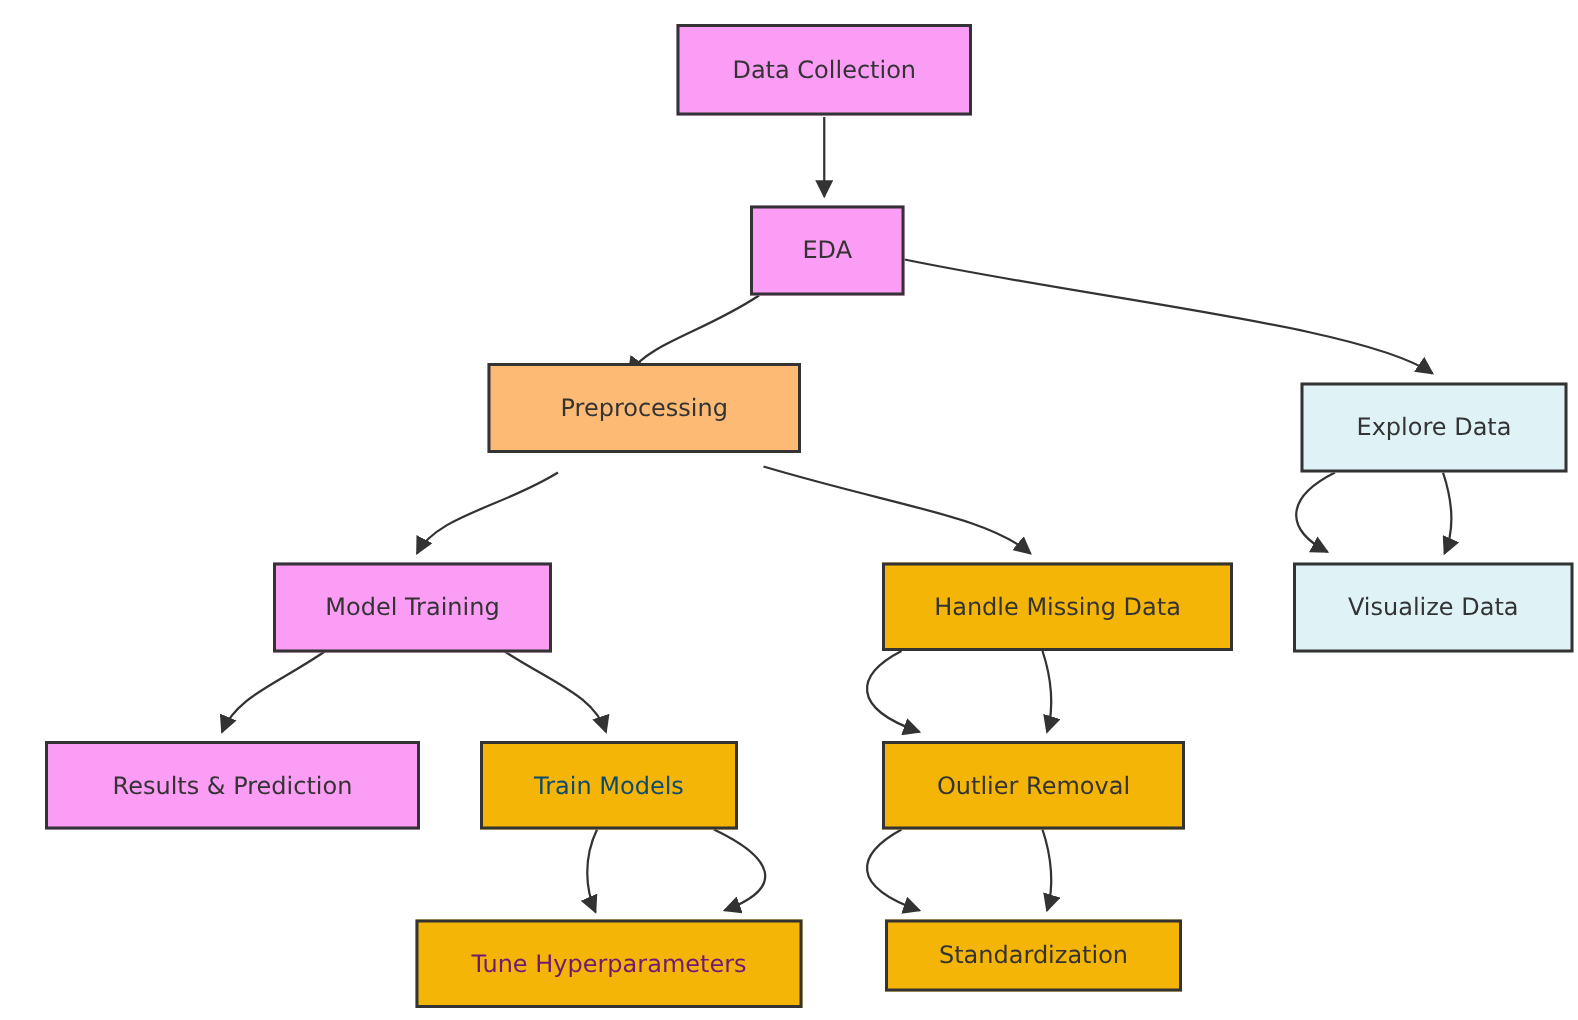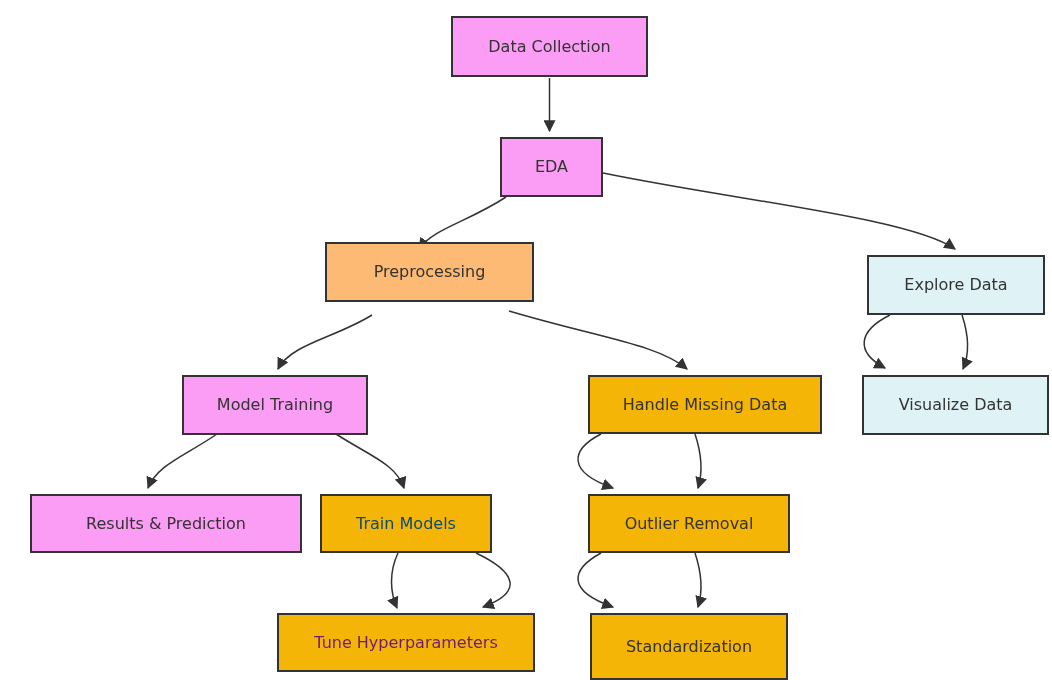--- a/index.html
+++ b/index.html
@@ -98,33 +98,33 @@
   </div>
 
   <div class="node" style="left: 182px; top: 375px; width: 186px; height: 60px; background: rgb(251, 156, 245); border-color: rgb(51, 51, 51); color: rgb(51, 51, 51);">
     <span class="node-label">Model Training</span>
   </div>
 
   <div class="node" style="left: 572px; top: 375px; width: 234px; height: 59px; background: rgb(244, 181, 6); border-color: rgb(51, 51, 51); color: rgb(51, 51, 51); margin-left: 16px;">
     <span class="node-label">Handle Missing Data</span>
   </div>
 
-  <div class="node" style="left: 30px; top: 494px; width: 272px; height: 59px; background: rgb(251, 156, 245); border-color: rgb(51, 51, 51); color: rgb(51, 51, 51);">
+  <div class="node" style="left: 30px; top: 494px; width: 250px; height: 59px; background: rgb(251, 156, 245); border-color: rgb(51, 51, 51); color: rgb(51, 51, 51);">
     <span class="node-label">Results &amp; Prediction</span>
   </div>
 
   <div class="node" style="left: 320px; top: 494px; width: 172px; height: 59px; background: rgb(244, 181, 6); border-color: rgb(51, 51, 51); color: #0c4a6e;">
     <span class="node-label">Train Models</span>
   </div>
 
   <div class="node" style="left: 588px; top: 494px; width: 202px; height: 59px; background: rgb(244, 181, 6); border-color: rgb(51, 51, 51); color: rgb(51, 51, 51);">
     <span class="node-label">Outlier Removal</span>
   </div>
 
   <div class="node" style="left: 277px; top: 613px; width: 258px; height: 59px; background: rgb(244, 181, 6); border-color: rgb(51, 51, 51); color: #701a75;">
     <span class="node-label">Tune Hyperparameters</span>
   </div>
 
-  <div class="node" style="left: 590px; top: 613px; width: 198px; height: 67px; background: rgb(244, 181, 6); border-color: rgb(51, 51, 51); color: rgb(51, 51, 51);">
+  <div class="node" style="left: 590px; top: 613px; width: 198px; height: 48px; background: rgb(244, 181, 6); border-color: rgb(51, 51, 51); color: rgb(51, 51, 51);">
     <span class="node-label">Standardization</span>
   </div>
 
 </div>
 
 </body></html>

